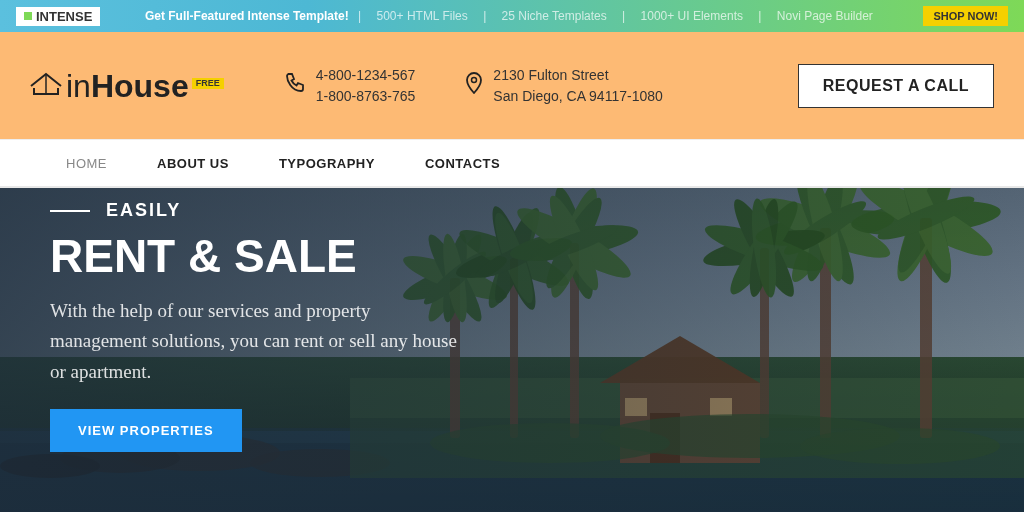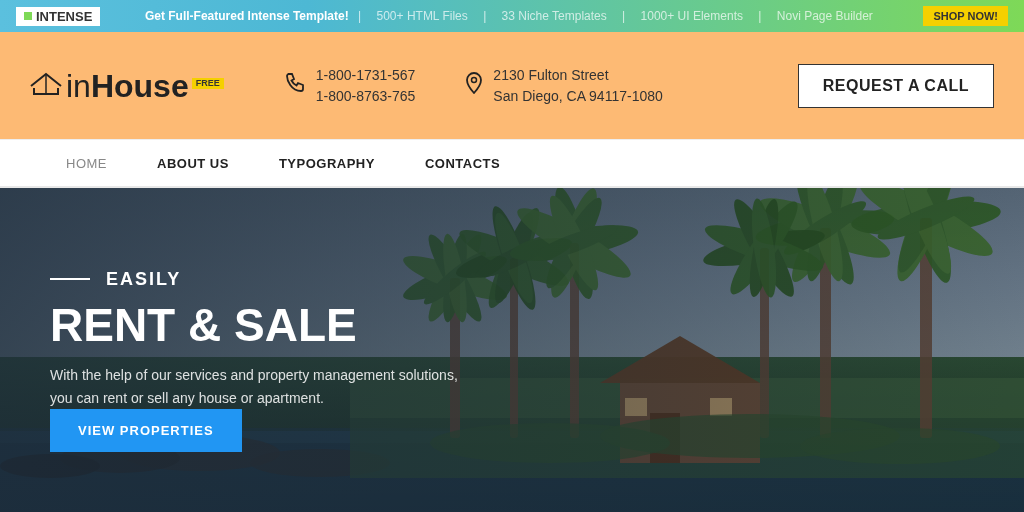--- a/index.html
+++ b/index.html
@@ -186,24 +186,26 @@
     }
     .hero-title {
       font-size: 46px;
       font-weight: 900;
       color: #fff;
       line-height: 1.1;
       margin-bottom: 14px;
       text-transform: uppercase;
     }
     .hero-desc {
-      font-size: 14px;
+      font-size: 19px;
       color: rgba(255,255,255,0.85);
       max-width: 420px;
       line-height: 1.6;
+      margin-bottom: 22px;
+      font-family: Liberation Serif, serif;
     }
     .view-properties-btn {
       background: #2196f3;
       color: #fff;
       border: none;
       padding: 14px 28px;
       font-size: 13px;
       font-weight: bold;
       text-transform: uppercase;
       letter-spacing: 1px;
@@ -234,21 +236,21 @@
 <div class="top-banner">
   <div class="intense-logo">
     <span class="dot"></span>
     <span>INTENSE</span>
   </div>
   <div class="banner-text">
     <strong>Get Full-Featured Intense Template!</strong>
     <span>|</span>
     <span>500+ HTML Files</span>
     <span>|</span>
-    <span>33 Niche Templates</span>
+    <span>25 Niche Templates</span>
     <span>|</span>
     <span>1000+ UI Elements</span>
     <span>|</span>
     <span>Novi Page Builder</span>
   </div>
   <button class="shop-now-btn">SHOP NOW!</button>
 </div>
 
 <div class="header">
 
@@ -271,21 +273,21 @@
     </div>
   </div>
 
   <div class="contact-item">
     <span class="contact-icon">
       <svg width="22" height="22" viewBox="0 0 22 22" fill="none">
         <path d="M4 2h4l2 5-2.5 1.5a11 11 0 005 5L14 11l5 2v4c0 1.1-.9 2-2 2C7 19 3 8 3 4c0-1.1.9-2 2-2z" stroke="#222" stroke-width="1.8" fill="none"></path>
       </svg>
     </span>
     <div class="contact-lines">
-      <span>1-800-1731-567</span>
+      <span>4-800-1234-567</span>
       <span>1-800-8763-765</span>
     </div>
   </div>
 
   <div class="contact-item">
     <span class="contact-icon">
       <svg width="18" height="22" viewBox="0 0 18 22" fill="none">
         <path d="M9 1C5.13 1 2 4.13 2 8c0 5.25 7 13 7 13s7-7.75 7-13c0-3.87-3.13-7-7-7z" stroke="#222" stroke-width="1.8" fill="none"></path>
         <circle cx="9" cy="8" r="2.5" stroke="#222" stroke-width="1.5" fill="none"></circle>
       </svg>

